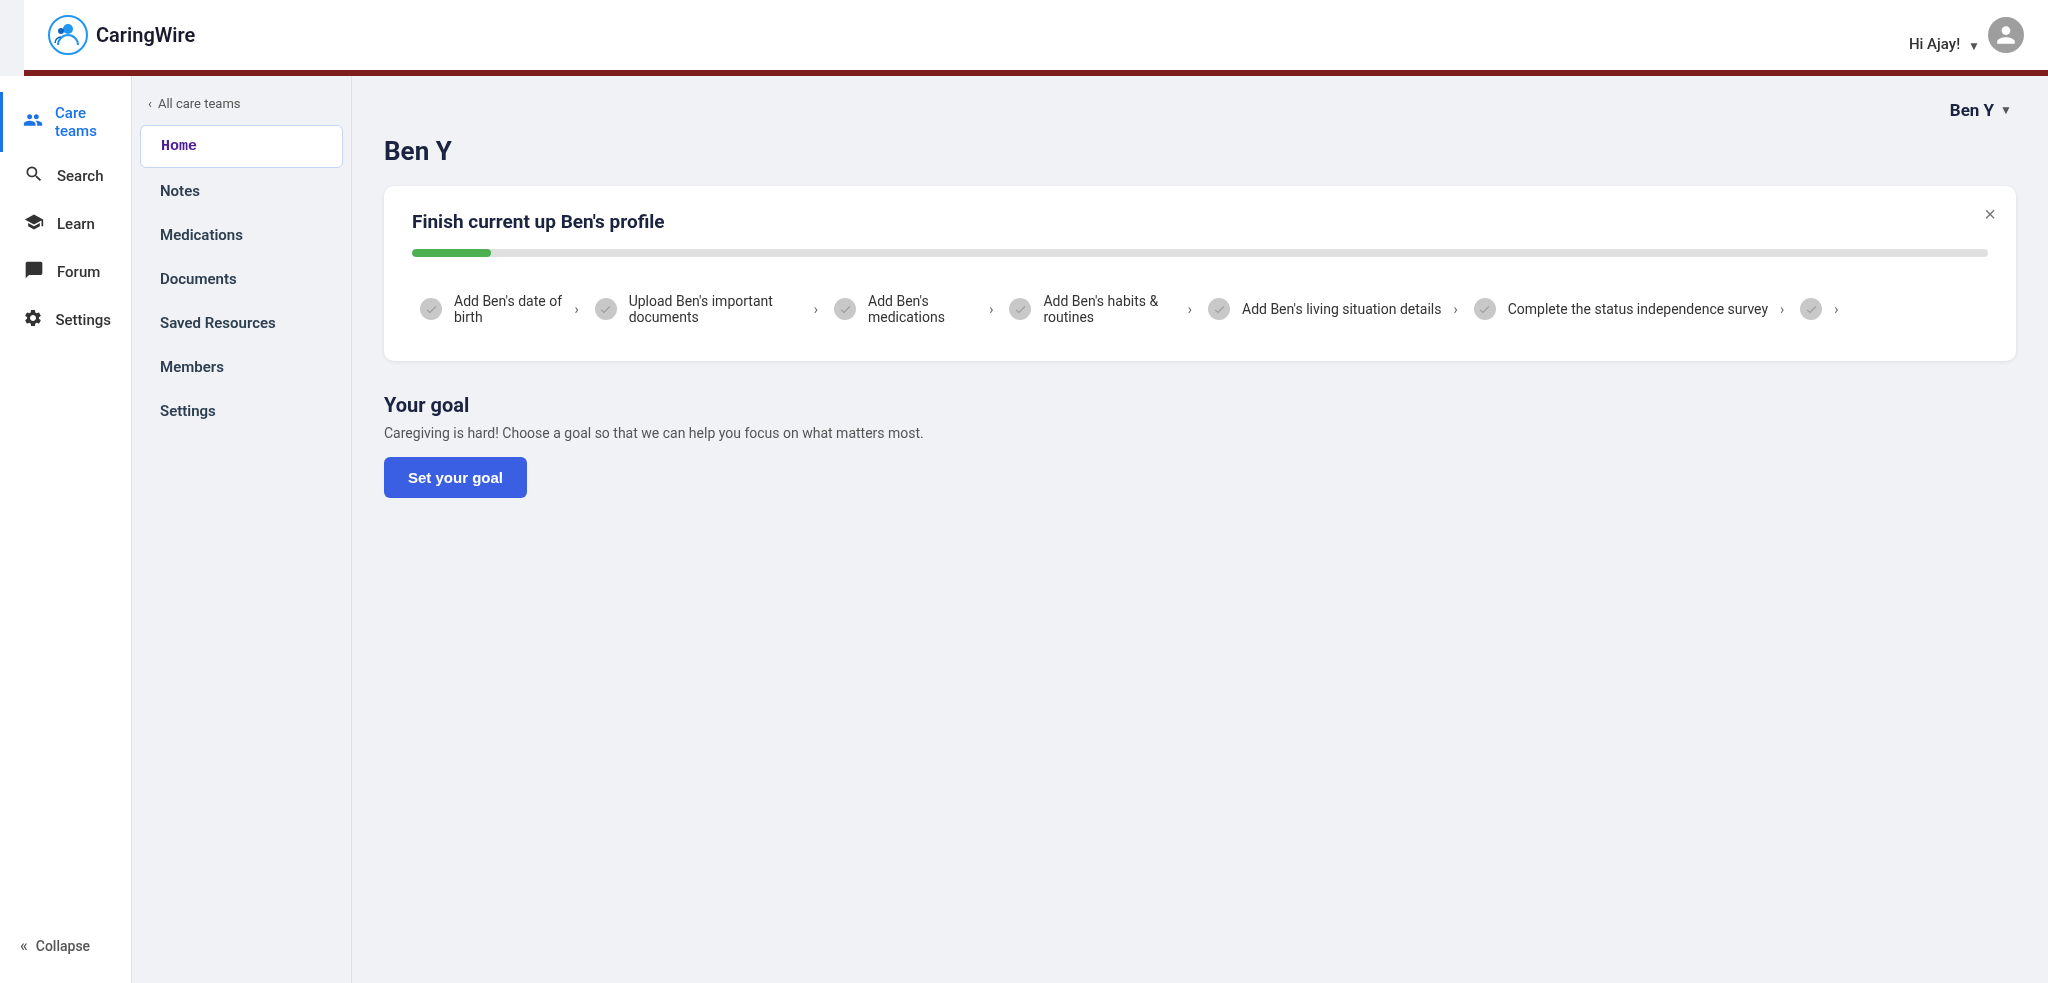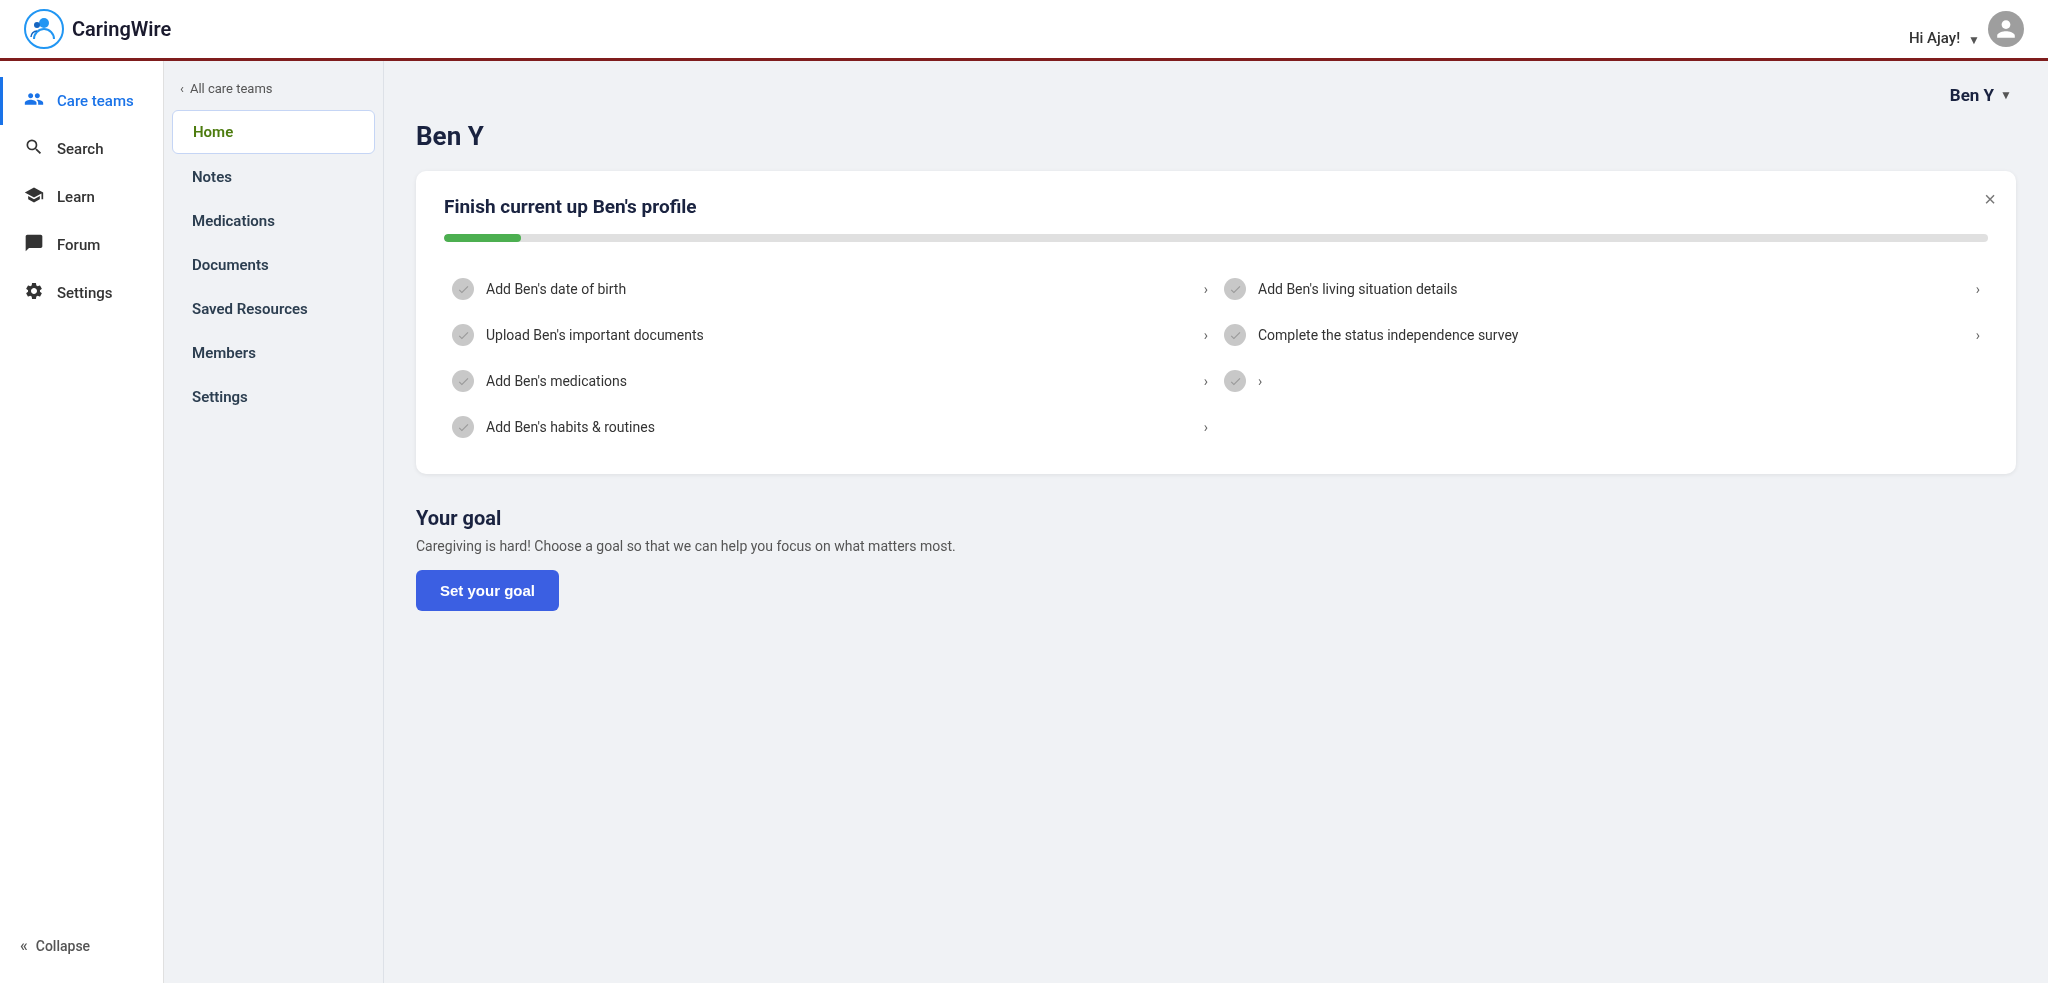--- a/index.html
+++ b/index.html
@@ -1,28 +1,29 @@
 <!DOCTYPE html>
 <html><head>
   <meta charset="utf-8">
   <style>
     * { box-sizing: border-box; margin: 0; padding: 0; }
     body { font-family: -apple-system, BlinkMacSystemFont, 'Segoe UI', Roboto, sans-serif; background: #f0f2f5; height: 100vh; display: flex; flex-direction: column; }
 
     
     .top-nav {
       background: #fff;
-      height: 61px;
+      height: 76px;
       display: flex;
       align-items: center;
       padding: 0 24px;
-      border-bottom: 3px solid #7f1d1d;
+      border-bottom: 6px solid #7f1d1d;
       justify-content: space-between;
       z-index: 10;
       flex-shrink: 0;
+      margin-left: 24px;
     }
     .logo-area {
       display: flex;
       align-items: center;
       gap: 8px;
       cursor: pointer;
     }
     .logo-icon {
       width: 40px;
       height: 40px;
@@ -61,21 +62,21 @@
 
     
     .main-layout {
       display: flex;
       flex: 1;
       overflow: hidden;
     }
 
     
     .sidebar {
-      width: 164px;
+      width: 132px;
       background: #fff;
       border-right: 1px solid #e0e0e0;
       display: flex;
       flex-direction: column;
       padding: 16px 0;
       flex-shrink: 0;
     }
     .sidebar-item {
       display: flex;
       align-items: center;
@@ -151,22 +152,23 @@
       font-size: 15px;
       font-weight: 600;
       color: #2c3e50;
       cursor: pointer;
       border-radius: 6px;
       margin: 2px 8px;
       transition: background 0.15s;
     }
     .sub-nav-item.active {
       background: #fff;
-      color: #4d7c0f;
+      color: #4c1d95;
       border: 1.5px solid #c5d5f5;
+      font-family: Liberation Mono, monospace;
     }
 
     
     .page-content {
       flex: 1;
       padding: 24px 32px;
       overflow-y: auto;
     }
 
     
@@ -238,21 +240,21 @@
     }
 
     
     .checklist-grid {
       display: grid;
       grid-template-columns: 1fr 1fr;
       gap: 0;
     }
     .checklist-col {
       display: flex;
-      flex-direction: column;
+      flex-direction: row;
       gap: 0;
     }
     .checklist-item {
       display: flex;
       align-items: center;
       gap: 12px;
       padding: 12px 8px;
       cursor: pointer;
       border-radius: 6px;
       transition: background 0.12s;

